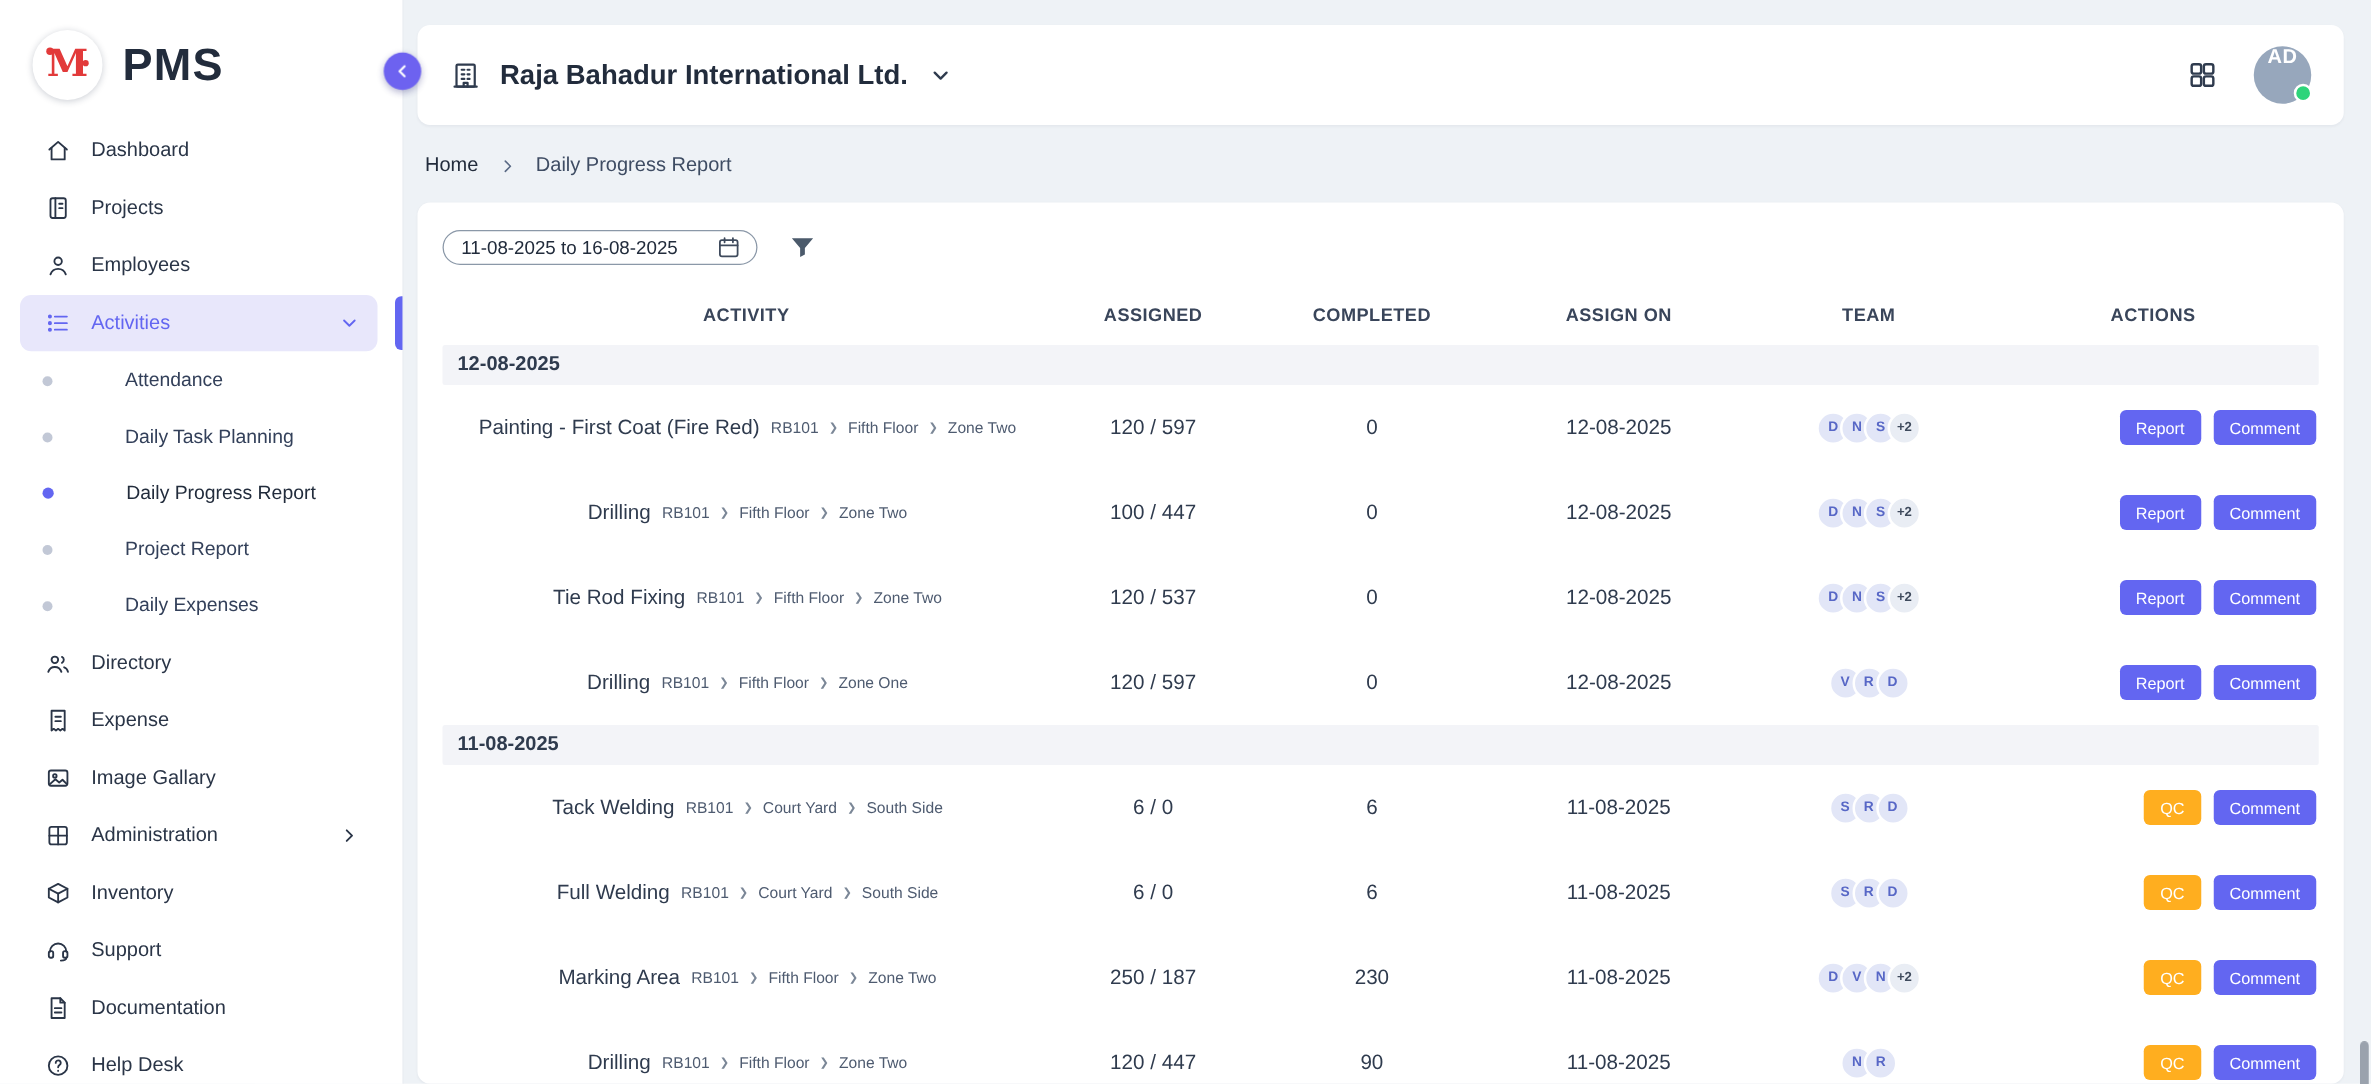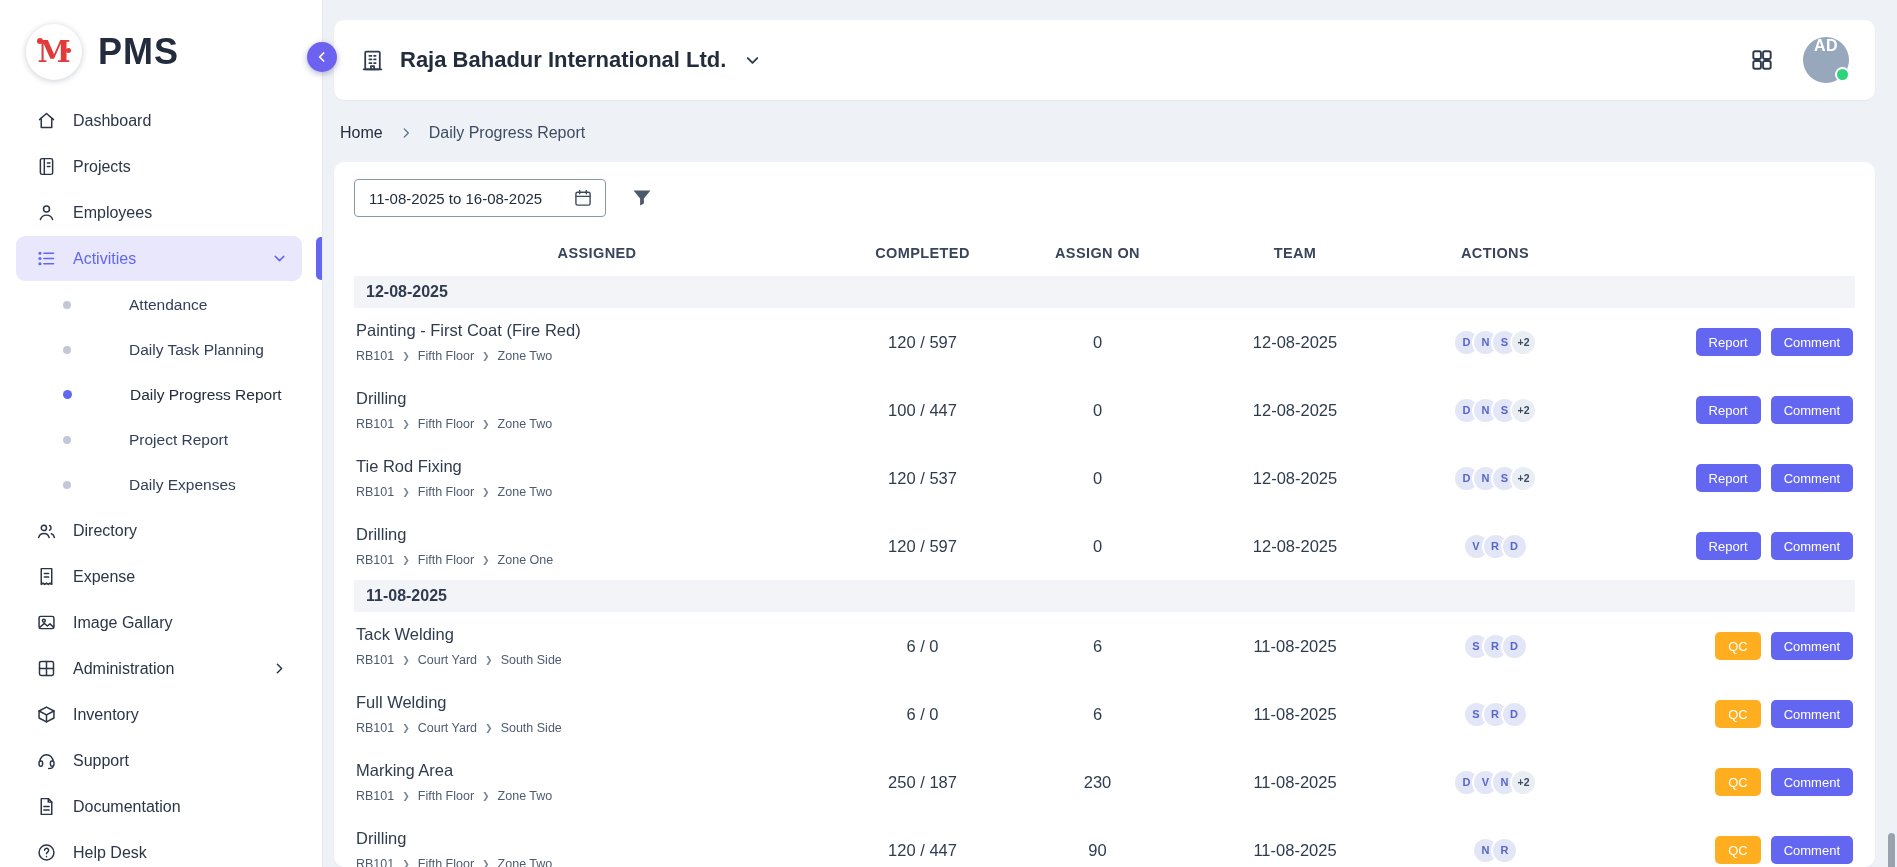--- a/index.html
+++ b/index.html
@@ -27,21 +27,21 @@
   .nav{margin-top:2px;}
   .nav-item{position:relative;display:flex;align-items:center;height:45px;
             margin:1px 20px 1px 16px;padding:0 10px 0 20px;border-radius:9px;
             font-size:16px;color:#2a3547;cursor:pointer;}
   .nav-icon{width:21px;height:21px;margin-right:16px;flex:none;display:flex;}
   .nav-icon svg,.nav-chev svg{width:100%;height:100%;}
   .nav-item.active{background:#e8e7fb;color:#6366f1;}
   .nav-item.active::after{content:"";position:absolute;right:-20px;top:1px;width:6px;height:43px;
             background:#6366f1;border-radius:5px 0 0 5px;}
   .nav-chev{margin-left:auto;margin-right:4px;width:17px;height:17px;display:flex;}
-  .sub-item{display:flex;align-items:center;height:45px;padding-left:63px;
+  .sub-item{display:flex;align-items:center;height:45px;padding-left:34px;
             font-size:15.5px;color:#33405a;cursor:pointer;}
   .sub-dot{width:8px;height:8px;border-radius:50%;background:#c2c8d6;margin-right:58px;flex:none;}
   .sub-item.active .sub-dot{background:#6366f1;width:9px;height:9px;}
   .sub-item.active{color:#222c3c;}
 
   .collapse-btn{position:fixed;left:307px;top:42px;width:30px;height:30px;border-radius:50%;
             background:#6d62f0;border:none;color:#fff;z-index:6;cursor:pointer;
             display:flex;align-items:center;justify-content:center;
             box-shadow:0 2px 6px rgba(40,40,120,.35);padding:0;}
   .collapse-btn svg{width:16px;height:16px;}
@@ -68,35 +68,35 @@
           background:var(--success);border:2px solid #fff;}
 
   .breadcrumb{display:flex;align-items:center;gap:16px;padding:24px 6px 20px;font-size:16px;flex:none;}
   .crumb-home{color:#222c3c;cursor:pointer;}
   .crumb-sep{width:14px;height:14px;color:#5a6a85;display:flex;}
   .crumb-sep svg{width:100%;height:100%;}
   .crumb-current{color:#3e4c63;}
 
   .content{flex:1;padding:16px 20px 0;overflow:hidden;}
   .filter-row{display:flex;align-items:center;gap:24px;height:40px;}
-  .date-input{display:flex;align-items:center;justify-content:space-between;width:252px;height:38px;
-          border:1px solid #8b98a8;border-radius:4px;padding:0 12px 0 14px;
+  .date-input{display:flex;align-items:center;justify-content:space-between;width:252px;height:28px;
+          border:1px solid #8b98a8;border-radius:14px;padding:0 12px 0 14px;
           font-size:15px;color:#222c3c;cursor:text;box-sizing:border-box;}
   .cal-icon{width:20px;height:20px;color:#3e4a5c;display:flex;}
   .cal-icon svg{width:100%;height:100%;}
   .filter-btn{background:none;border:none;width:24px;height:24px;padding:0;color:#4b5a6b;cursor:pointer;display:flex;}
   .filter-btn svg{width:100%;height:100%;}
 
   .t-head{display:grid;grid-template-columns:var(--cols);height:46px;align-items:center;
           margin-top:12px;font-size:14.5px;font-weight:700;letter-spacing:.4px;color:#39455a;}
   .t-head .th{text-align:center;}
   .group-bar{background:#f3f4f8;height:32px;display:flex;align-items:center;padding:0 12px;
           font-size:16px;font-weight:700;color:#2f3b4e;border-radius:2px;}
   .t-row{display:grid;grid-template-columns:var(--cols);align-items:center;height:68px;}
-  .cell-activity{display:flex;flex-direction:column;justify-content:center;gap:9px;padding-left:2px;min-width:0;}
+  .cell-activity{display:flex;flex-direction:row;justify-content:center;gap:9px;padding-left:2px;min-width:0;text-align:right;}
   .act-title{font-size:16.5px;color:#2f3b4e;white-space:nowrap;overflow:hidden;text-overflow:ellipsis;}
   .act-path{display:flex;align-items:center;gap:8px;font-size:12.5px;color:#4e5b70;}
   .path-sep{font-size:9px;color:#7b8797;line-height:1;}
   .cell-num{text-align:center;font-size:16.5px;color:#2f3b4e;}
   .cell-team{display:flex;justify-content:center;align-items:center;}
   .chip{width:27px;height:27px;border-radius:50%;background:#e2e6f7;color:#5767c6;
         font-size:11px;font-weight:700;display:flex;align-items:center;justify-content:center;
         border:2px solid #fff;margin-left:-8px;box-sizing:border-box;cursor:pointer;}
   .chip:first-child{margin-left:0;}
   .chip.extra{background:#e9edf4;color:#3e4a5c;font-size:10.5px;}
@@ -341,20 +341,21 @@
       <button class="filter-btn">
         <span style="display:flex;width:24px;height:24px;">
           <svg viewBox="0 0 24 24">
               <path d="M3.5 4.5h17l-6.6 7.9v5.1l-3.8 2.1v-7.2z" fill="currentColor"></path>
             </svg>
         </span>
       </button>
     </div>
 
     <div class="t-head">
+        <div class="th">ACTIVITY</div>
         <div class="th">ASSIGNED</div>
         <div class="th">COMPLETED</div>
         <div class="th">ASSIGN ON</div>
         <div class="th">TEAM</div>
         <div class="th">ACTIONS</div>
       </div>
     <div>
         <div class="group-bar">12-08-2025</div>
         <div class="t-row">
           <div class="cell cell-activity">

